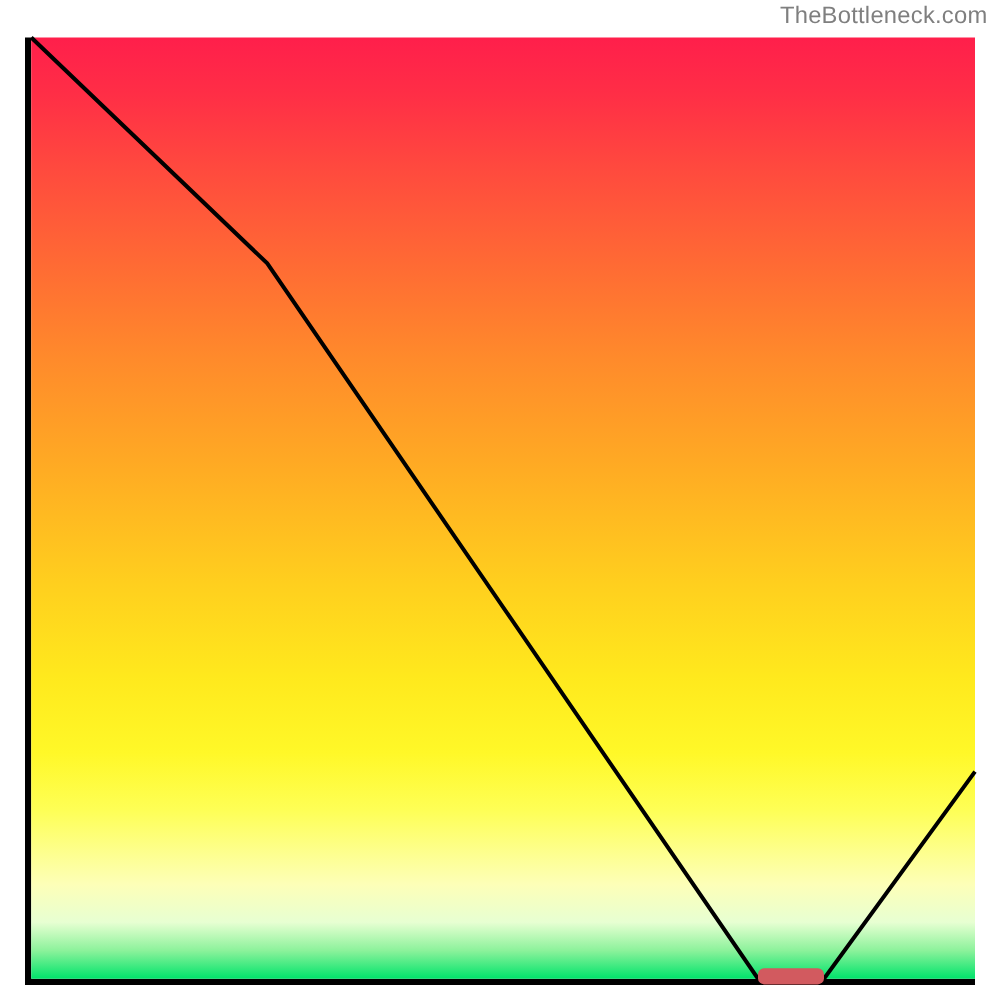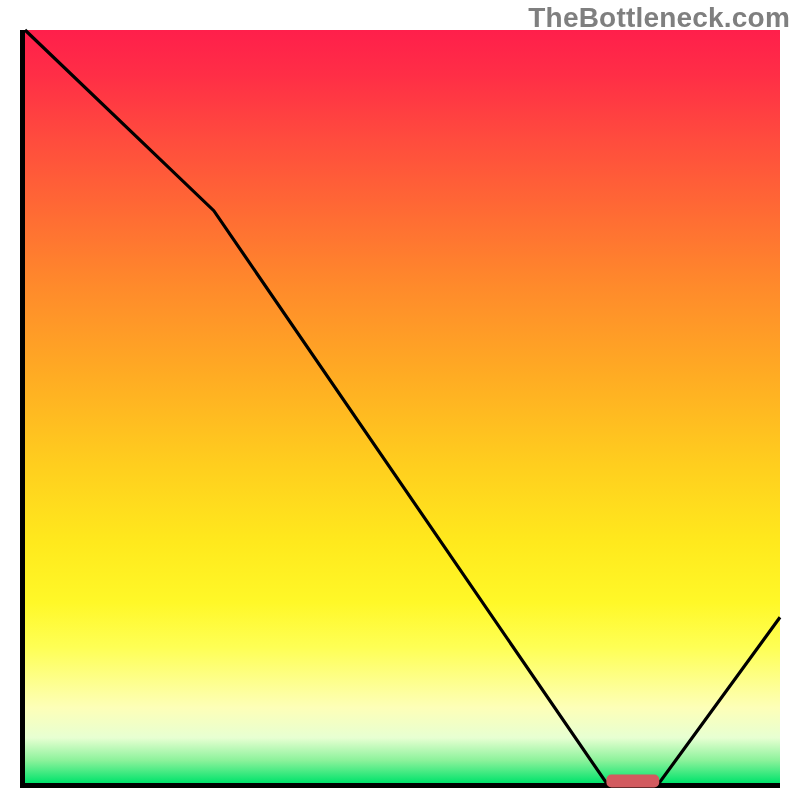--- a/index.html
+++ b/index.html
@@ -12,22 +12,22 @@
   }
   .container {
     position: relative;
     width: 800px;
     height: 800px;
   }
   .watermark {
     position: absolute;
     top: 2px;
     right: 10px;
-    font-size: 28px;
-    font-weight: bold;
+    font-size: 19px;
+    font-weight: normal;
     color: #7f7f7f;
     letter-spacing: 0.2px;
     margin-left: 16px;
   }
   .plot-frame {
     position: absolute;
     left: 20px;
     top: 30px;
     width: 760px;
     height: 758px;

